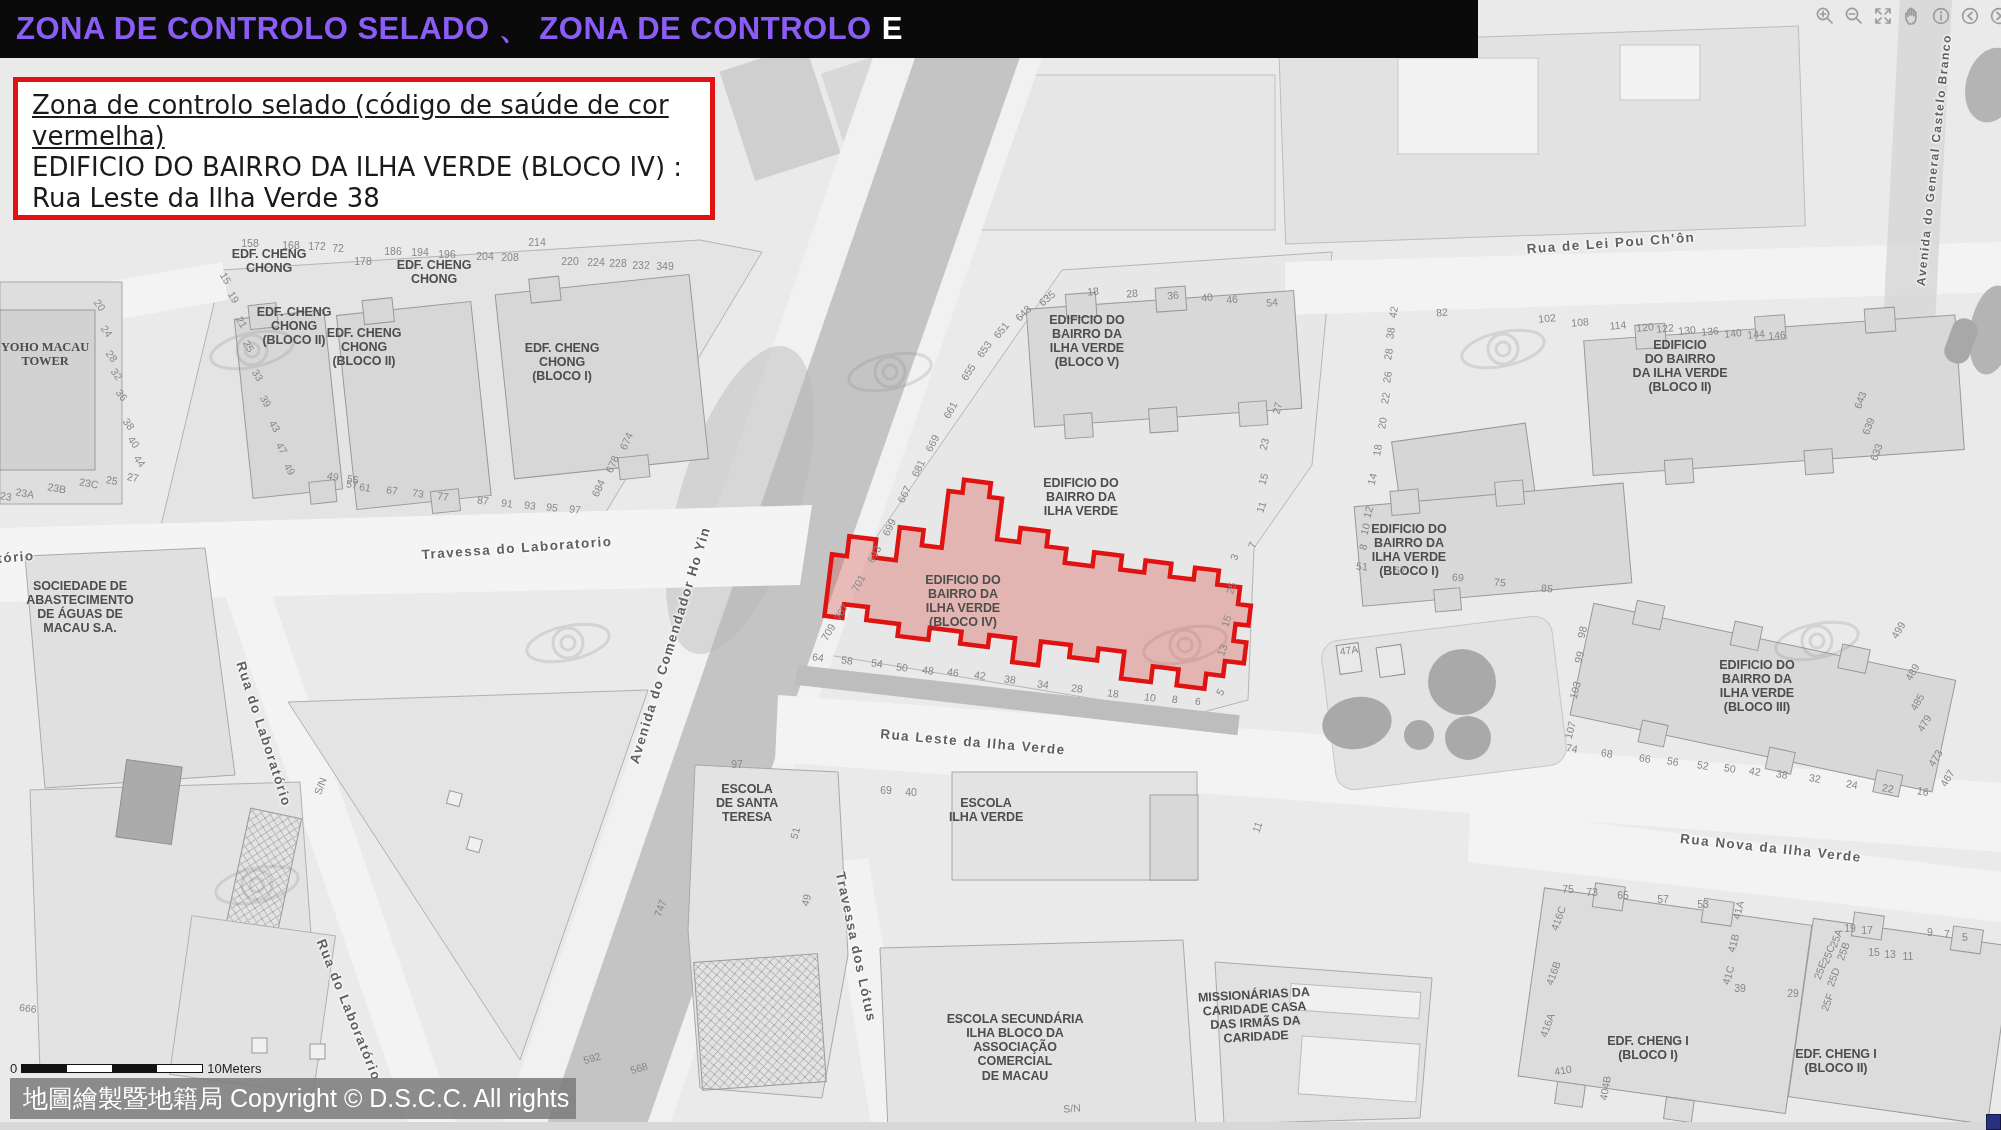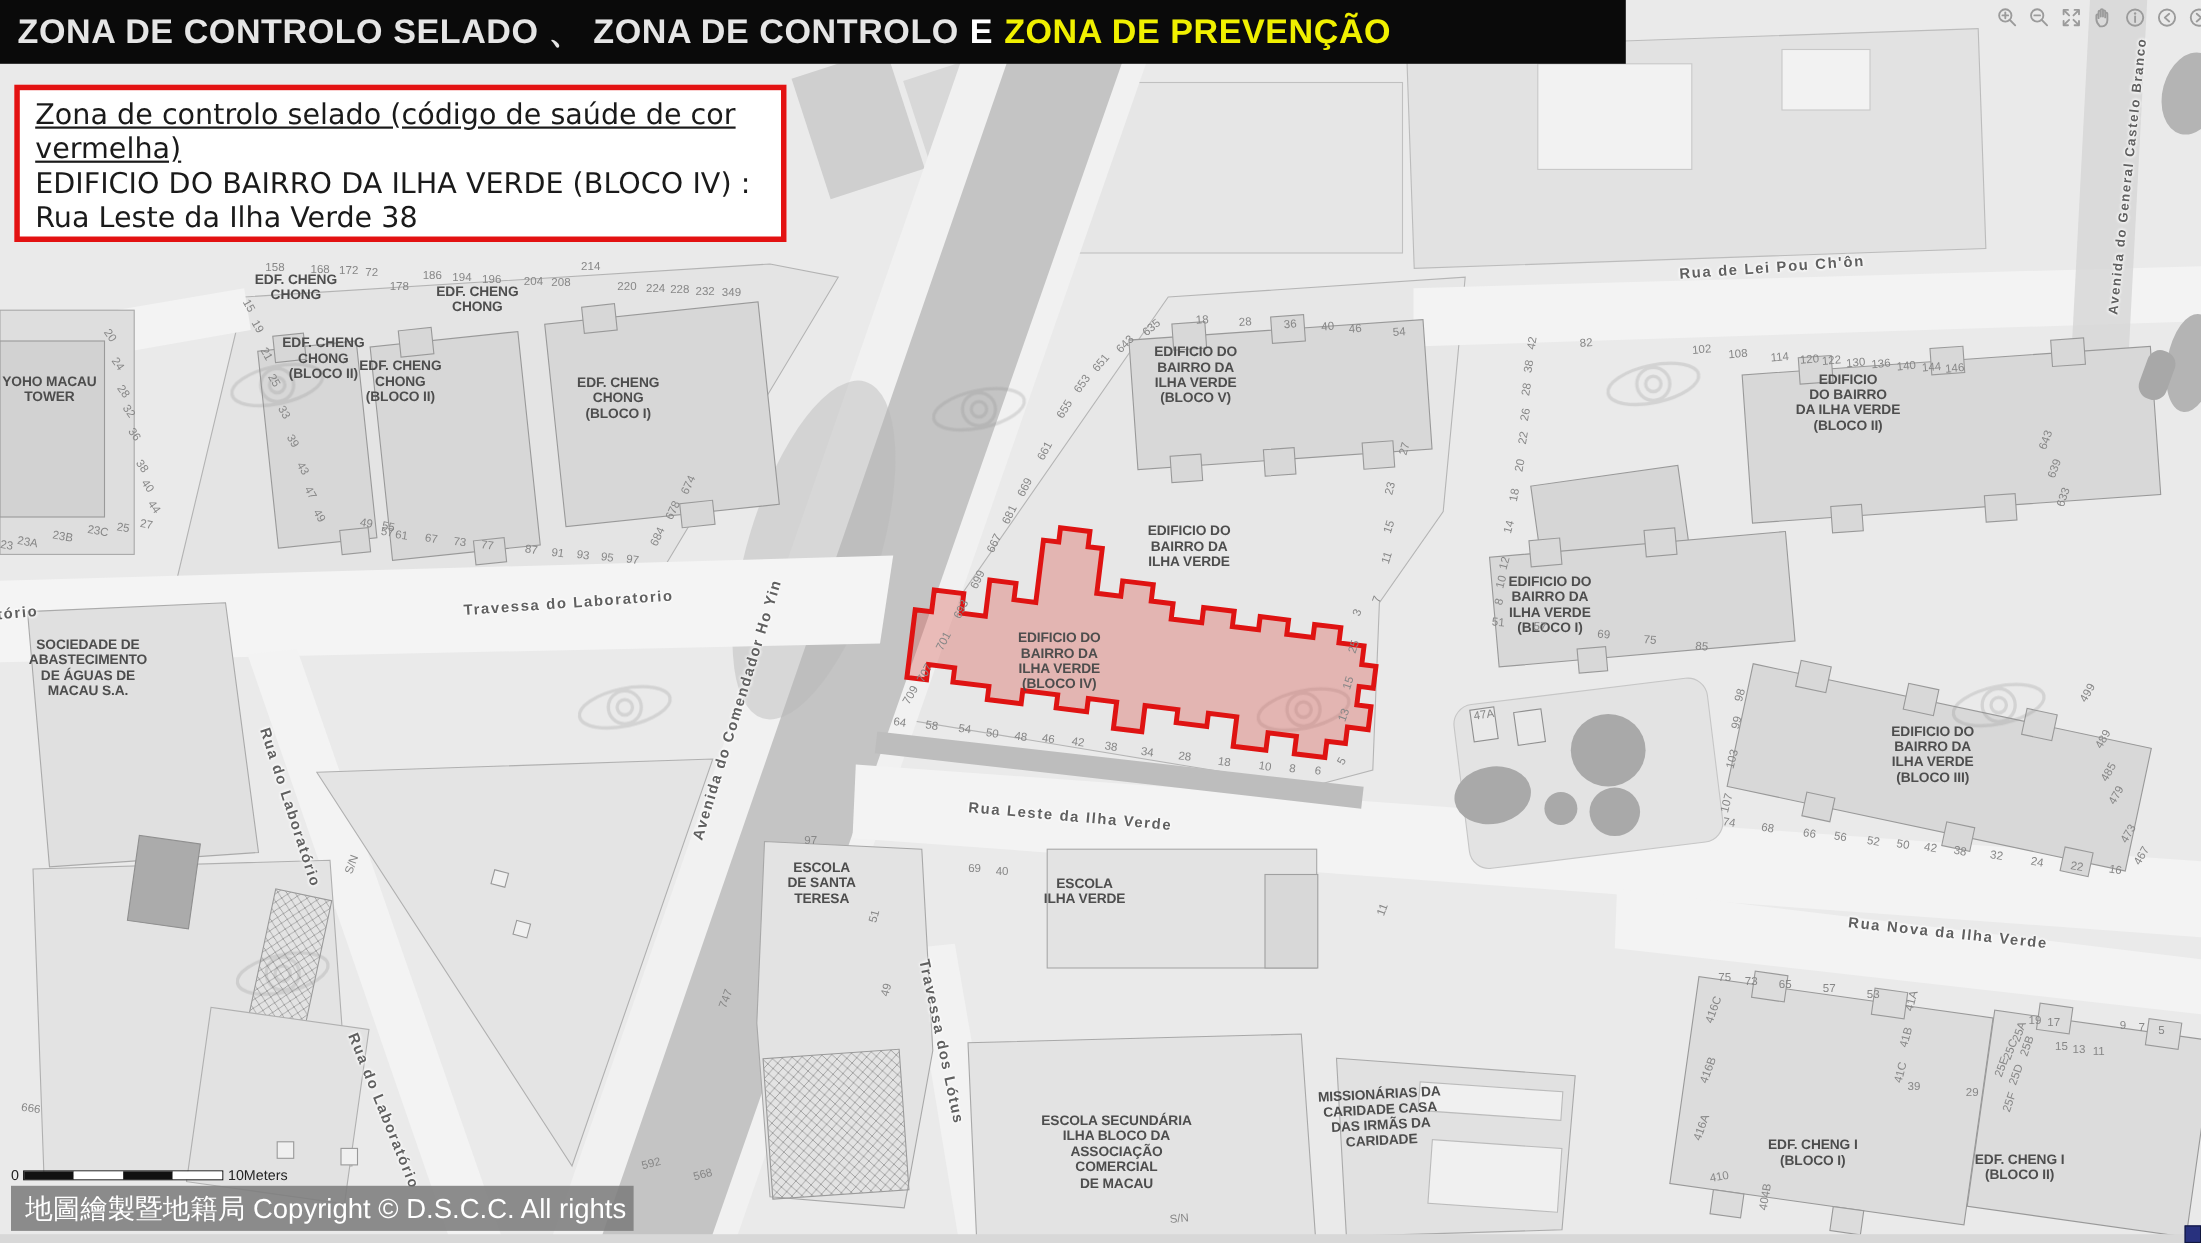--- a/index.html
+++ b/index.html
@@ -1,21 +1,21 @@
 <!DOCTYPE html>
 <html><head>
 <meta charset="utf-8">
 <style>
   html,body{margin:0;padding:0;background:#888;}
   #screen{position:relative;width:2001px;height:1130px;overflow:hidden;background:#eaeaea;font-family:"Liberation Sans",sans-serif;}
   #mapsvg{position:absolute;left:0;top:0;}
   
   .header-bar{position:absolute;left:0;top:0;width:1478px;height:58px;background:#0a0a0a;display:flex;align-items:center;padding-left:16px;box-sizing:border-box;white-space:nowrap;}
   .header-bar span{font-weight:bold;font-size:31px;letter-spacing:0.5px;font-family:"Liberation Sans",sans-serif;}
-  .seg-red{color:#e5e5e5;}
+  .seg-red{color:#8b5cf6;}
   .seg-white{color:#ffffff;padding:0 10px;}
   .seg-yellow{color:#f0f000;}
   
   .legend-box{position:absolute;left:13px;top:77px;width:702px;height:143px;background:#ffffff;border:5px solid #e31212;box-sizing:border-box;padding:8px 12px 0 14px;color:#1a1a1a;font-size:26px;line-height:31px;font-family:"DejaVu Sans","Liberation Sans",sans-serif;}
   .legend-box .u{text-decoration:underline;}
   
   .toolbar{position:absolute;left:1814px;top:5px;display:flex;gap:7px;}
   .tool{width:22px;height:22px;display:inline-block;cursor:pointer;}
   .tool svg{width:22px;height:22px;stroke:#9b9b9b;fill:none;stroke-width:1.7;stroke-linecap:round;stroke-linejoin:round;}
   .tool svg .fl{fill:#9b9b9b;stroke:none;}
@@ -217,21 +217,21 @@
 CHONG</span>
       <span class="map-label" style="left: 294px; top: 326px; transform: translate(-50%, -50%) rotate(0deg);">EDF. CHENG
 CHONG
 (BLOCO II)</span>
       <span class="map-label" style="left: 364px; top: 347px; transform: translate(-50%, -50%) rotate(0deg);">EDF. CHENG
 CHONG
 (BLOCO II)</span>
       <span class="map-label" style="left: 562px; top: 362px; transform: translate(-50%, -50%) rotate(0deg);">EDF. CHENG
 CHONG
 (BLOCO I)</span>
-      <span class="map-label" style="left: 45px; top: 354px; transform: translate(-50%, -50%) rotate(0deg);">YOHO MACAU
+      <span class="map-label" style="left: 45px; top: 354px; transform: translate(-50%, -50%) rotate(0deg); font-family: Liberation Serif, serif;">YOHO MACAU
 TOWER</span>
       <span class="map-label" style="left: 80px; top: 607px; transform: translate(-50%, -50%) rotate(0deg);">SOCIEDADE DE
 ABASTECIMENTO
 DE ÁGUAS DE
 MACAU S.A.</span>
       <span class="map-label" style="left: 1087px; top: 341px; transform: translate(-50%, -50%) rotate(0deg);">EDIFICIO DO
 BAIRRO DA
 ILHA VERDE
 (BLOCO V)</span>
       <span class="map-label" style="left: 1081px; top: 497px; transform: translate(-50%, -50%) rotate(0deg);">EDIFICIO DO
@@ -475,21 +475,20 @@
       <span class="lot" style="left: 592px; top: 1058px; transform: translate(-50%, -50%) rotate(-15deg);">592</span>
       <span class="lot" style="left: 639px; top: 1068px; transform: translate(-50%, -50%) rotate(-15deg);">568</span>
       <span class="lot" style="left: 28px; top: 1008px; transform: translate(-50%, -50%) rotate(8deg);">666</span>
       <span class="lot" style="left: 320px; top: 786px; transform: translate(-50%, -50%) rotate(-70deg);">S/N</span>
       <span class="lot" style="left: 1072px; top: 1108px; transform: translate(-50%, -50%) rotate(-5deg);">S/N</span>
     </div>
 
   <div class="header-bar">
     <span class="seg-red">ZONA DE CONTROLO SELADO 、 ZONA DE CONTROLO</span>
     <span class="seg-white">E</span>
-    <span class="seg-yellow">ZONA DE PREVENÇÃO</span>
   </div>
 
   <div class="legend-box">
     <span class="u">Zona de controlo selado (código de saúde de cor vermelha)</span><br>
     <span>EDIFICIO DO BAIRRO DA ILHA VERDE (BLOCO IV) :</span><br>
     <span>Rua Leste da Ilha Verde 38</span>
   </div>
 
   <div class="toolbar">
       <span class="tool"><svg viewBox="0 0 22 22">

